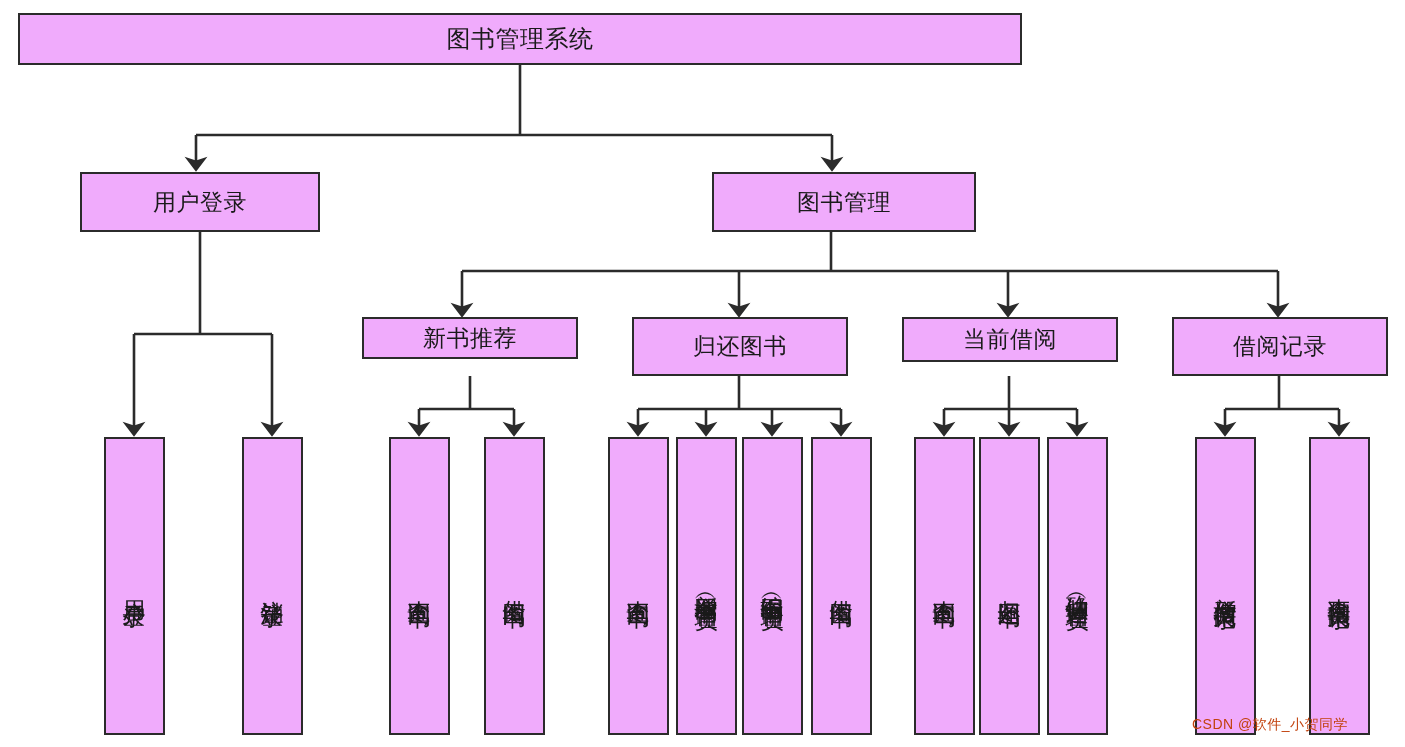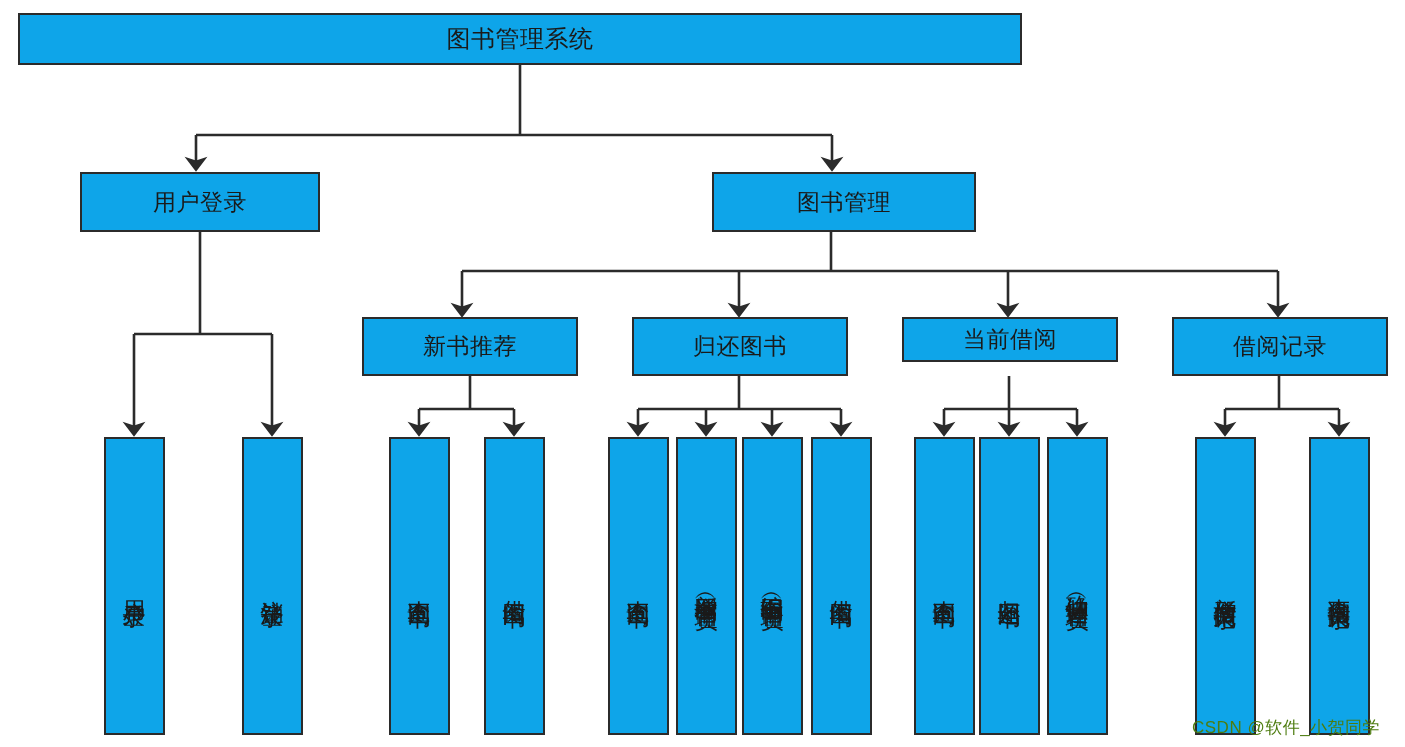--- a/index.html
+++ b/index.html
@@ -20,21 +20,21 @@
   #diagram-svg {
     position: absolute;
     left: 0;
     top: 0;
     width: 1405px;
     height: 747px;
   }
   .node-box {
     position: absolute;
     box-sizing: border-box;
-    background: #0ea5e9;
+    background: #f0abfc;
     border: 2px solid #2b2b2b;
     display: flex;
     align-items: center;
     justify-content: center;
     overflow: hidden;
   }
   .node-label {
     color: #1a1a1a;
     text-align: center;
     line-height: 1.22;
@@ -50,22 +50,22 @@
   .v-box .node-label {
     writing-mode: vertical-rl;
     text-orientation: upright;
     font-size: 23px;
     line-height: 1.14;
     letter-spacing: 2px;
     max-height: 100%;
   }
   .watermark {
     position: absolute;
-    color: #4d7c0f;
-    font-size: 17px;
+    color: #c2410c;
+    font-size: 14px;
     letter-spacing: 0.5px;
     white-space: nowrap;
     pointer-events: none;
   }
 </style>
 </head>
 <body>
 
 <div id="canvas">
 
@@ -125,21 +125,21 @@
     <span class="node-label title-label">图书管理系统</span>
   </div>
 
   <div class="node-box" style="left:80px; top:172px; width:240px; height:60px;">
     <span class="node-label h-label">用户登录</span>
   </div>
   <div class="node-box" style="left:712px; top:172px; width:264px; height:60px;">
     <span class="node-label h-label">图书管理</span>
   </div>
 
-  <div class="node-box" style="left:362px; top:317px; width:216px; height:59px;">
+  <div class="node-box" style="left:362px; top:317px; width:216px; height:42px;">
     <span class="node-label h-label">新书推荐</span>
   </div>
   <div class="node-box" style="left:632px; top:317px; width:216px; height:59px;">
     <span class="node-label h-label">归还图书</span>
   </div>
   <div class="node-box" style="left:902px; top:317px; width:216px; height:45px;">
     <span class="node-label h-label">当前借阅</span>
   </div>
   <div class="node-box" style="left:1172px; top:317px; width:216px; height:59px;">
     <span class="node-label h-label">借阅记录</span>

